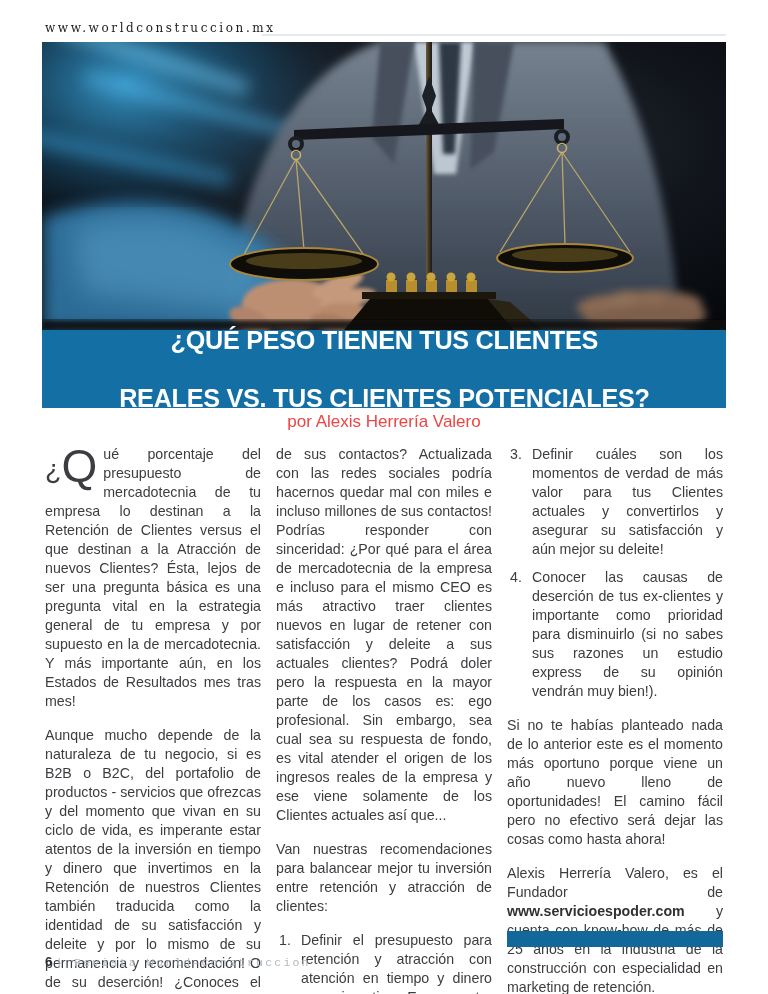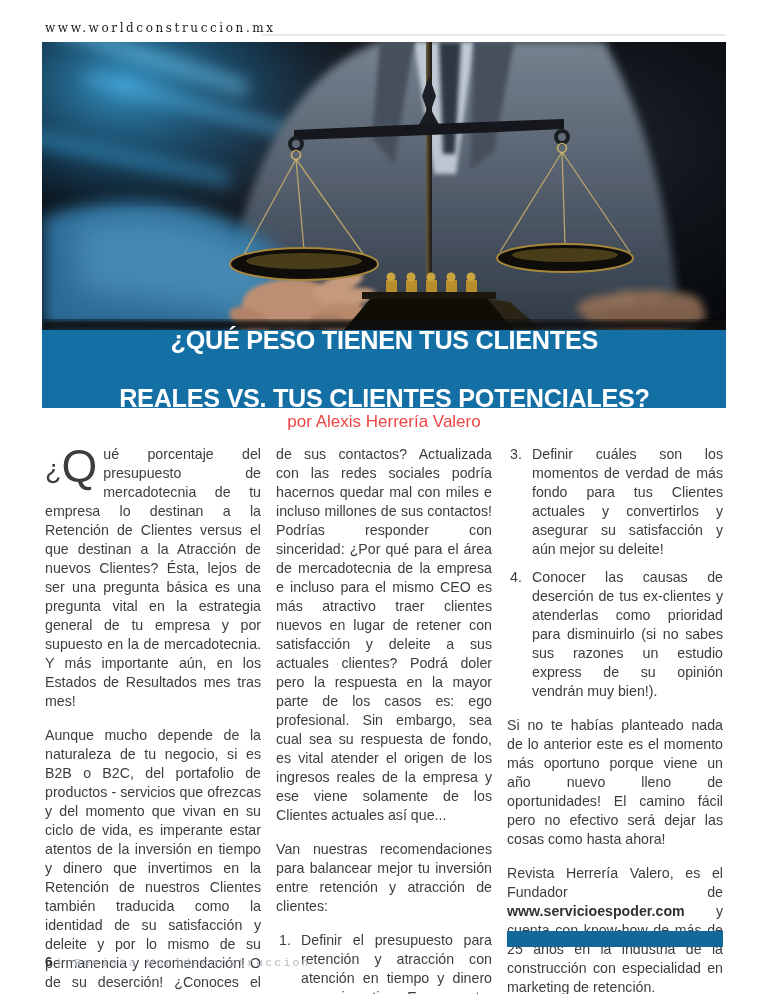--- a/index.html
+++ b/index.html
@@ -191,29 +191,29 @@
         <span class="txt">Definir el presupuesto para retención y atracción con atención en tiempo y dinero por invertir. En nuestra opinión al menos debes destinar el 60% para tus Clientes actuales.</span>
       </li>
 
     </ol>
   </div>
 
   <div class="col col3">
     <ol class="recs">
       <li>
         <span class="num">3.</span>
-        <span class="txt">Definir cuáles son los momentos de verdad de más fondo para tus Clientes actuales y convertirlos y asegurar su satisfacción y aún mejor su deleite!</span>
+        <span class="txt">Definir cuáles son los momentos de verdad de más valor para tus Clientes actuales y convertirlos y asegurar su satisfacción y aún mejor su deleite!</span>
       </li>
       <li>
         <span class="num">4.</span>
-        <span class="txt">Conocer las causas de deserción de tus ex-clientes y atenderlas como prioridad para disminuirlo (si no sabes sus razones un estudio express de su opinión vendrán muy bien!).</span>
+        <span class="txt">Conocer las causas de deserción de tus ex-clientes y importante como prioridad para disminuirlo (si no sabes sus razones un estudio express de su opinión vendrán muy bien!).</span>
       </li>
     </ol>
     <p>Si no te habías planteado nada de lo anterior este es el momento más oportuno porque viene un año nuevo lleno de oportunidades! El camino fácil pero no efectivo será dejar las cosas como hasta ahora!</p>
-    <p class="bio"><span>Revista Herrería Valero, es el Fundador de </span><b>www.servicioespoder.com</b><span> y cuenta con know-how de más de 25 años en la industria de la construcción con especialidad en marketing de retención.</span></p>
+    <p class="bio"><span>Alexis Herrería Valero, es el Fundador de </span><b>www.servicioespoder.com</b><span> y cuenta con know-how de más de 25 años en la industria de la construcción con especialidad en marketing de retención.</span></p>
 
   </div>
 
   <div class="footer-bar"></div>
 
   <div class="footer">
     <span class="pg">6</span>
     <span class="mag">| Revista World-Construccion</span>
   </div>
 

